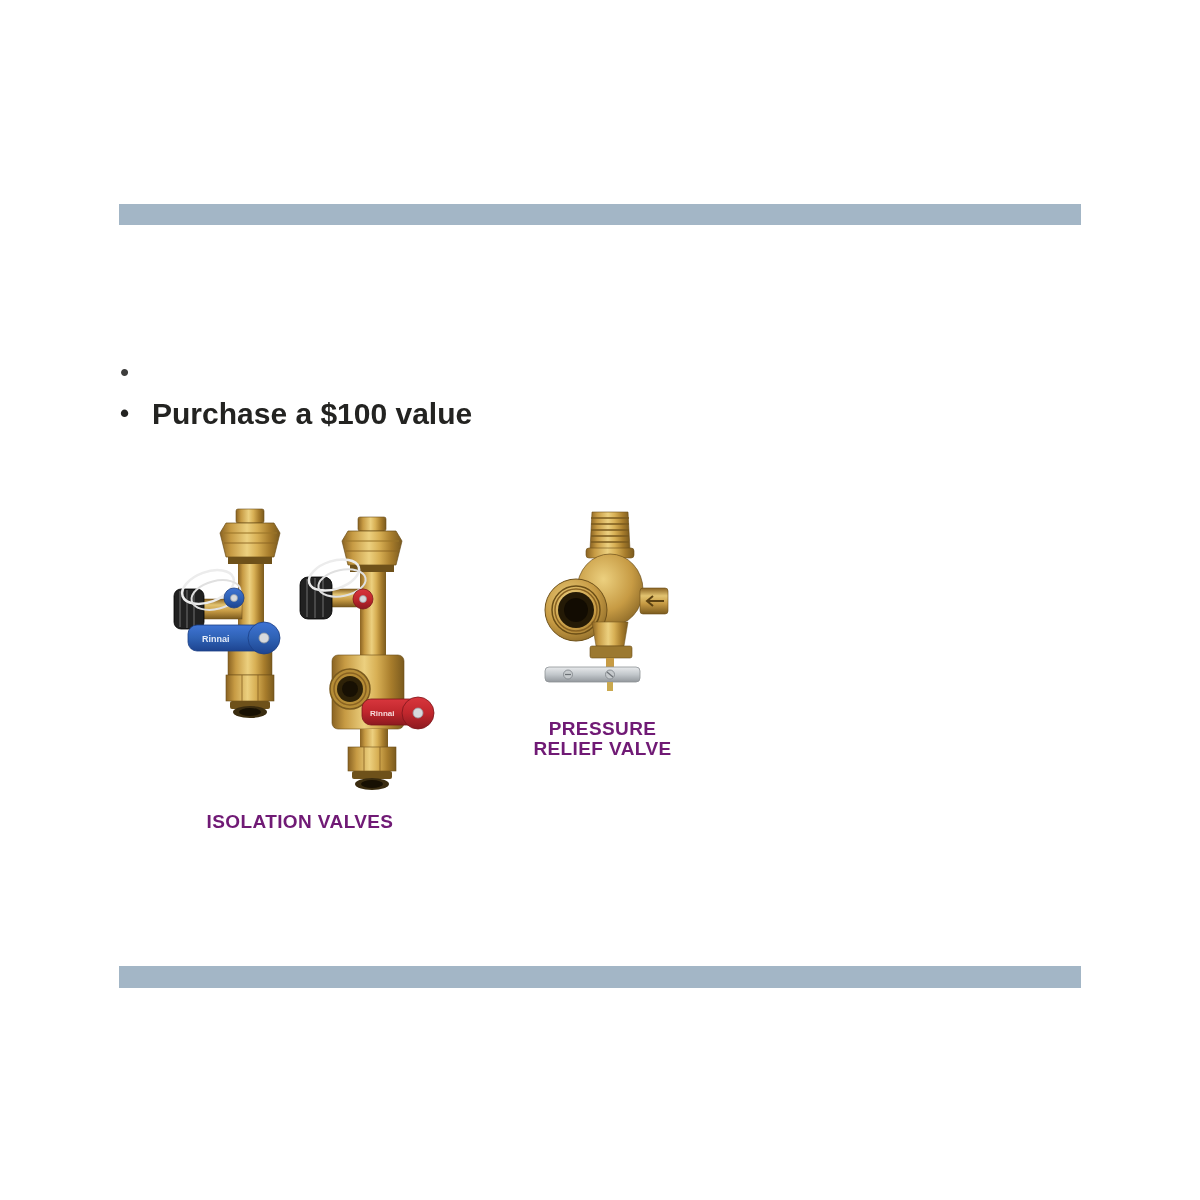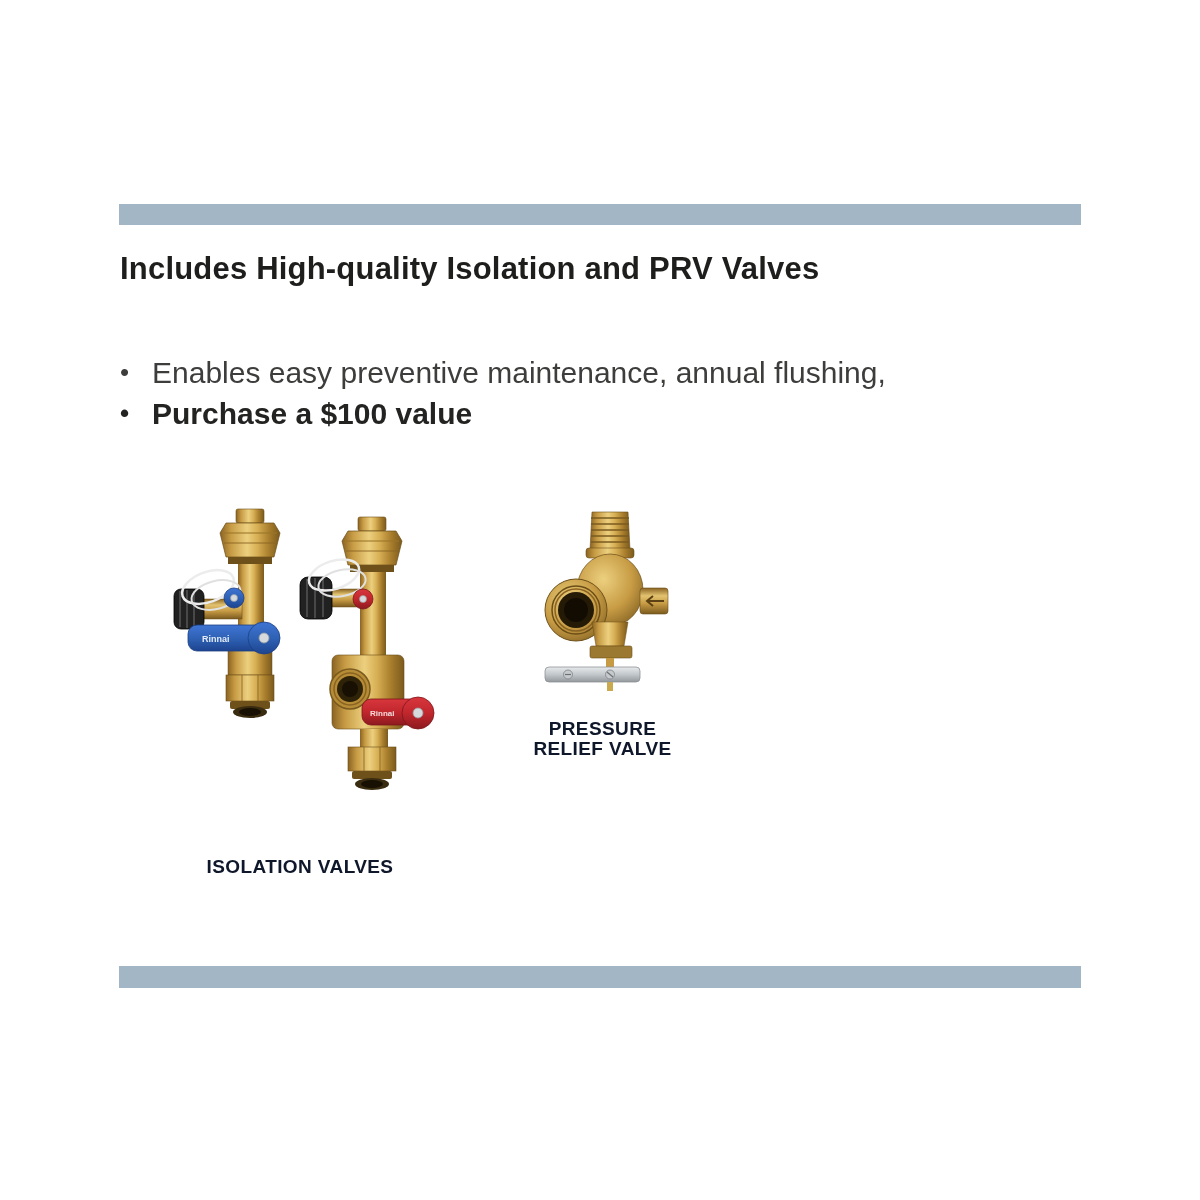--- a/index.html
+++ b/index.html
@@ -27,43 +27,42 @@
     list-style:none;margin:0;padding:0;width:940px;
   }
   .bullet-row{display:flex;align-items:flex-start;}
   .bullet-dot{
     flex:none;width:32px;font-size:26px;line-height:41px;color:#3d3d3c;
   }
   .bullet-text{flex:1;}
   .bullet-row.bold .bullet-text,.bullet-row.bold .bullet-dot{font-weight:700;color:#232321;}
   .figure-img{position:absolute;}
   .caption{
-    position:absolute;font-weight:700;color:#0f172a;
+    position:absolute;font-weight:700;color:#701a75;
     font-size:19px;line-height:20px;letter-spacing:0.4px;
     text-align:center;
   }
-  .caption.iso{left:160px;top:812px;width:280px;margin-top:45px;}
+  .caption.iso{left:160px;top:812px;width:280px;}
   .caption.prv{left:510px;top:719px;width:185px;}
 </style>
 </head>
 <body>
 
 <div class="canvas">
 
   <div class="accent-bar top"></div>
 
   <div class="title">
-    <div>Includes High-quality Isolation and PRV Valves</div>
   </div>
 
   <ul class="bullets">
     <li class="bullet-row">
       <span class="bullet-dot">•</span>
       <span class="bullet-text">
-        <span>Enables easy preventive maintenance, annual flushing,</span><br>
+        <br>
       </span>
     </li>
     <li class="bullet-row bold">
       <span class="bullet-dot">•</span>
       <span class="bullet-text">
         <span>Purchase a $100 value</span>
       </span>
     </li>
   </ul>
 

